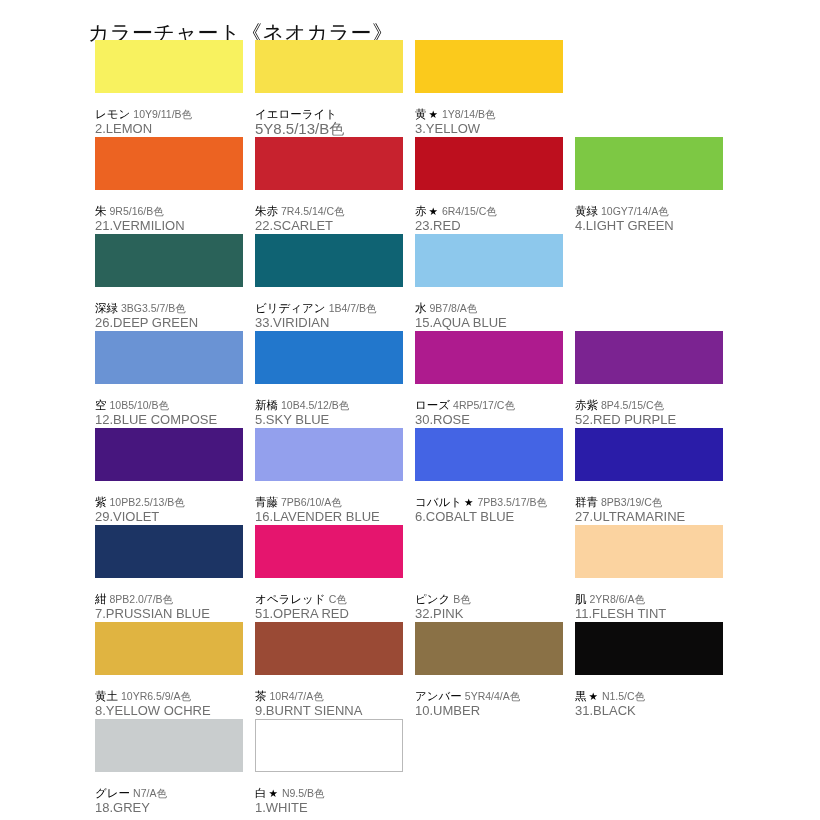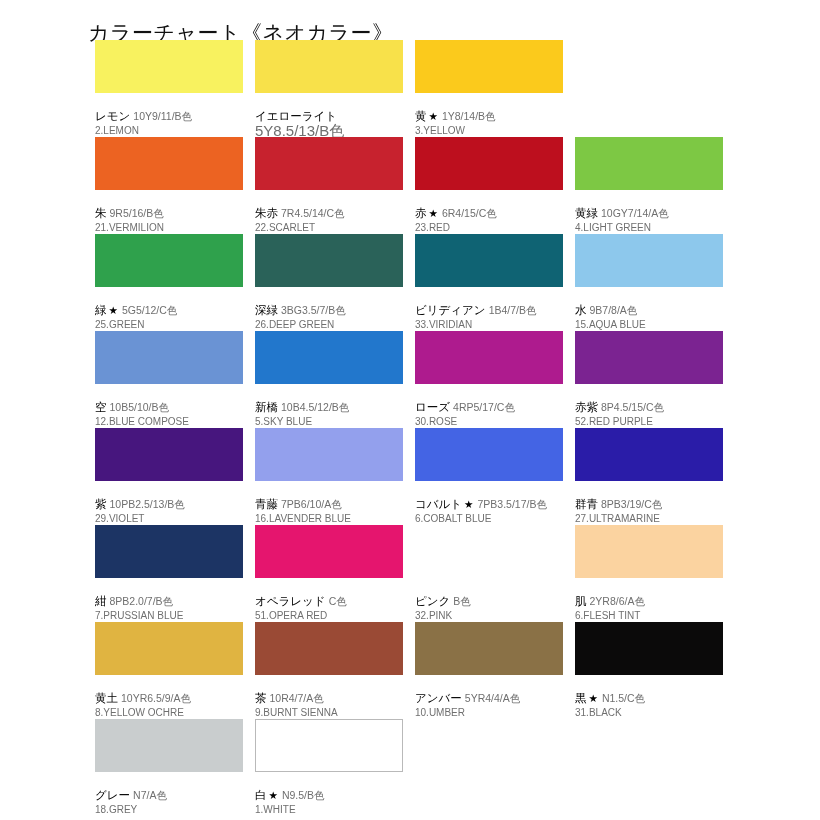--- a/index.html
+++ b/index.html
@@ -60,23 +60,22 @@
     height: 53px;
     box-sizing: border-box;
     display: block;
   }
 
   .swatch-chip.bordered {
     border: 1px solid #b9b9b9;
   }
 
   .swatch-caption {
-    padding-top: 3px;
+    padding-top: 13px;
     line-height: 13.5px;
-    margin-top: 12px;
   }
 
   .caption-line1 {
     white-space: nowrap;
     display: block;
   }
 
   .cap-jp {
     font-size: 11.5px;
     color: #000000;
@@ -91,21 +90,21 @@
 
   .cap-code {
     font-size: 10.5px;
     color: #6f6f6f;
     padding-left: 3px;
     font-family: "Liberation Sans", sans-serif;
   }
 
   .caption-line2 {
     display: block;
-    font-size: 10px;
+    font-size: 13px;
     color: #6f6f6f;
     white-space: nowrap;
     font-family: "Liberation Sans", sans-serif;
   }
 
   .caption-line-extra {
     display: block;
     font-size: 15px;
     color: #6f6f6f;
     white-space: nowrap;
@@ -173,27 +172,20 @@
         <div class="swatch-cell">
           <div class="swatch-chip" style="background: rgb(125, 200, 68);"></div>
           <div class="swatch-caption">
             <span class="caption-line1"><span class="cap-jp">黄緑</span><span class="cap-code">10GY7/14/A色</span></span>
             <span class="caption-line2">4.LIGHT GREEN</span>
           </div>
         </div>
       </div>
       <div class="swatch-row">
         <div class="swatch-cell">
-          <div class="swatch-chip" style="background: rgb(47, 161, 76);"></div>
-          <div class="swatch-caption">
-            <span class="caption-line1"><span class="cap-jp">緑</span><span class="cap-star">★</span><span class="cap-code">5G5/12/C色</span></span>
-            <span class="caption-line2">25.GREEN</span>
-          </div>
-        </div>
-        <div class="swatch-cell">
           <div class="swatch-chip" style="background: rgb(42, 98, 89);"></div>
           <div class="swatch-caption">
             <span class="caption-line1"><span class="cap-jp">深緑</span><span class="cap-code">3BG3.5/7/B色</span></span>
             <span class="caption-line2">26.DEEP GREEN</span>
           </div>
         </div>
         <div class="swatch-cell">
           <div class="swatch-chip" style="background: rgb(15, 99, 115);"></div>
           <div class="swatch-caption">
             <span class="caption-line1"><span class="cap-jp">ビリディアン</span><span class="cap-code">1B4/7/B色</span></span>
@@ -287,21 +279,21 @@
           <div class="swatch-chip"></div>
           <div class="swatch-caption">
             <span class="caption-line1"><span class="cap-jp">ピンク</span><span class="cap-code">B色</span></span>
             <span class="caption-line2">32.PINK</span>
           </div>
         </div>
         <div class="swatch-cell">
           <div class="swatch-chip" style="background: rgb(251, 211, 160);"></div>
           <div class="swatch-caption">
             <span class="caption-line1"><span class="cap-jp">肌</span><span class="cap-code">2YR8/6/A色</span></span>
-            <span class="caption-line2">6.FLESH TINT</span>
+            <span class="caption-line2">11.FLESH TINT</span>
           </div>
         </div>
       </div>
       <div class="swatch-row">
         <div class="swatch-cell">
           <div class="swatch-chip" style="background: rgb(224, 180, 65);"></div>
           <div class="swatch-caption">
             <span class="caption-line1"><span class="cap-jp">黄土</span><span class="cap-code">10YR6.5/9/A色</span></span>
             <span class="caption-line2">8.YELLOW OCHRE</span>
           </div>

